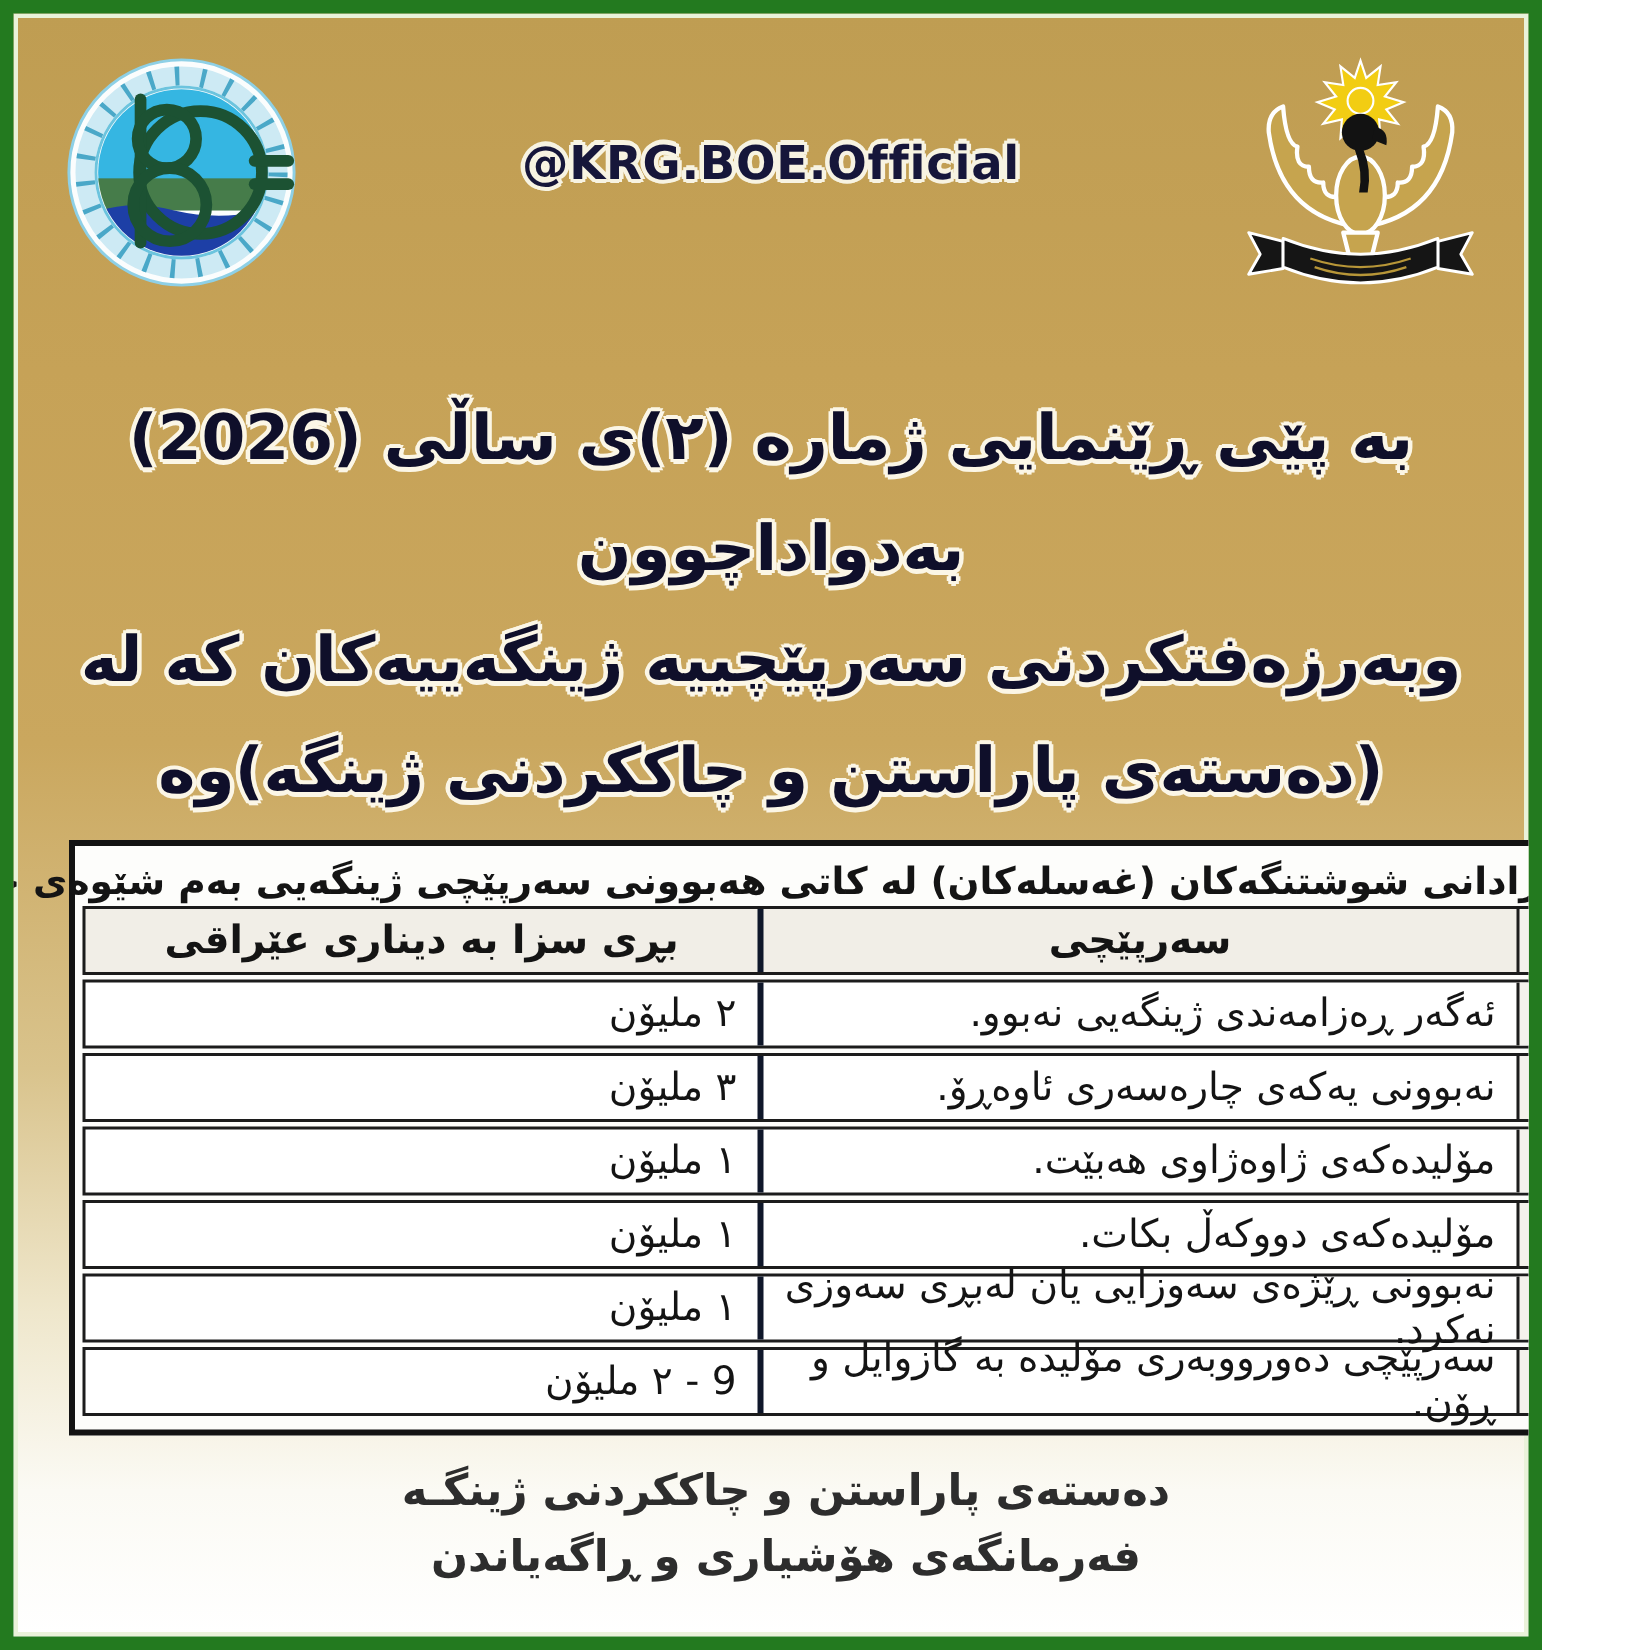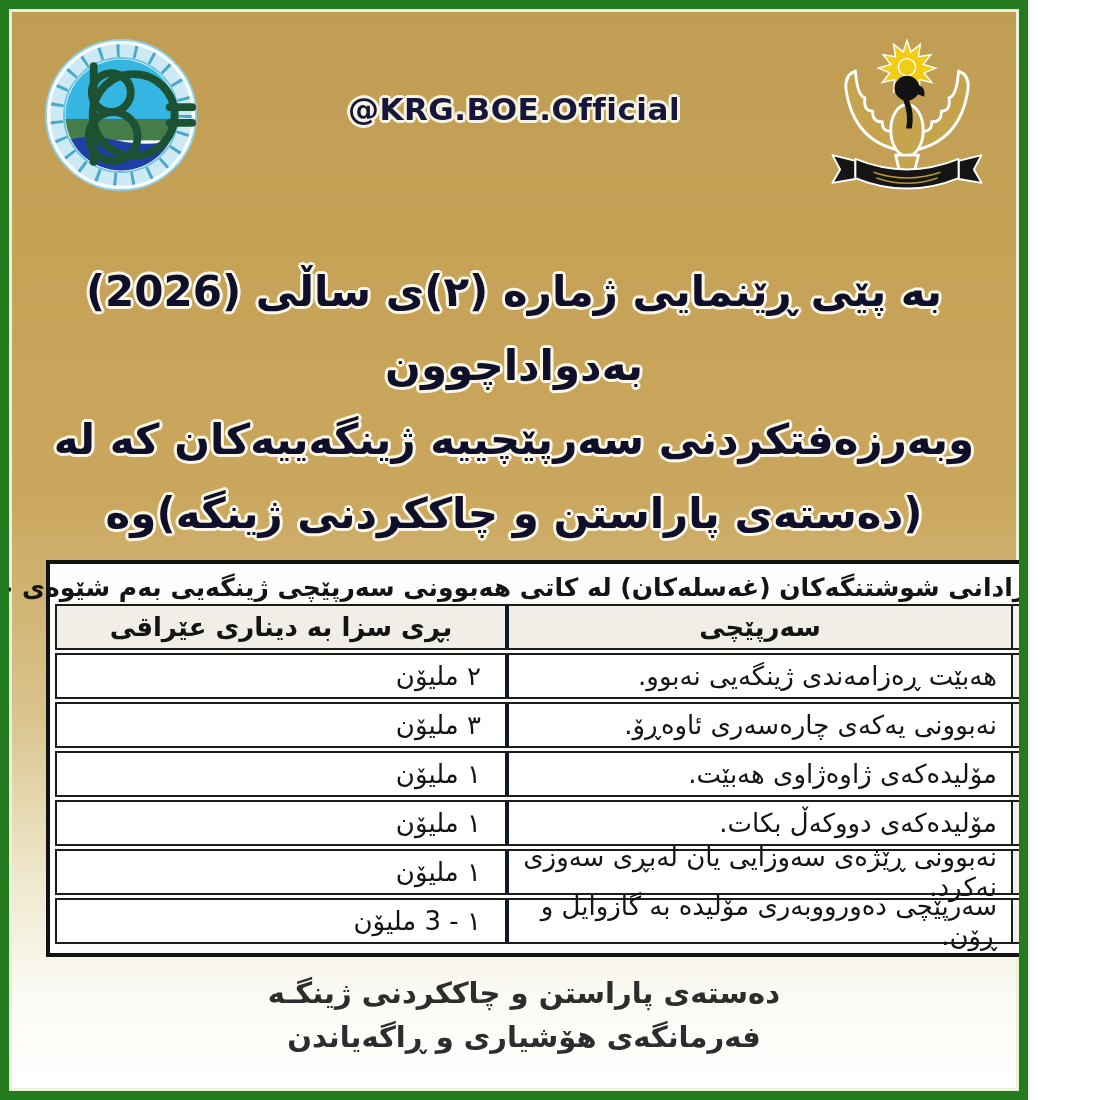--- a/index.html
+++ b/index.html
@@ -38,21 +38,21 @@
     box-sizing:border-box;white-space:nowrap;
   }
   .tbl-row{
     display:flex;direction:rtl;align-items:stretch;border:2px solid #1c1c1c;
     height:46px;margin:0 0 3px 0;background:#fff;box-sizing:border-box;
   }
   .tbl-row.header{background:#f1eee7;font-weight:bold;}
   .cell{display:flex;align-items:center;box-sizing:border-box;font-size:26px;}
   .cell-no{flex:0 0 50px;justify-content:center;border-left:2px solid #1c1c1c;background:#f4f2ec;font-size:24px;}
   .cell-violation{flex:0 0 506px;border-left:4px solid #0f172a;padding:0 14px;justify-content:flex-start;}
-  .cell-fine{flex:1 1 auto;padding:0 24px;justify-content:flex-start;}
+  .cell-fine{flex:1 1 auto;padding:0 14px;justify-content:flex-start;}
   .tbl-row.header .cell{justify-content:center;font-size:26px;}
   
   .footer{
     position:absolute;left:0;right:0;bottom:32px;text-align:center;direction:rtl;
     font-size:29px;font-weight:bold;color:#2d2d2d;line-height:44px;margin-left:20px;
   }
 </style>
 </head>
 <body>
 
@@ -130,21 +130,21 @@
     <div class="tbl-caption">سزادانی شوشتنگەکان (غەسلەکان) لە کاتی هەبوونی سەرپێچی ژینگەیی بەم شێوەی خوارەوە دەبێت:</div>
 
     <div class="tbl-row header">
       <div class="cell cell-no">ژ</div>
       <div class="cell cell-violation">سەرپێچی</div>
       <div class="cell cell-fine">بڕی سزا بە دیناری عێراقی</div>
     </div>
 
     <div class="tbl-row">
       <div class="cell cell-no">١</div>
-      <div class="cell cell-violation">هەبێت ڕەزامەندی ژینگەیی نەبوو.</div>
+      <div class="cell cell-violation">ئەگەر ڕەزامەندی ژینگەیی نەبوو.</div>
       <div class="cell cell-fine">٢ ملیۆن</div>
     </div>
 
     <div class="tbl-row">
       <div class="cell cell-no">٢</div>
       <div class="cell cell-violation">نەبوونی یەکەی چارەسەری ئاوەڕۆ.</div>
       <div class="cell cell-fine">٣ ملیۆن</div>
     </div>
 
     <div class="tbl-row">
@@ -161,21 +161,21 @@
 
     <div class="tbl-row">
       <div class="cell cell-no">٥</div>
       <div class="cell cell-violation">نەبوونی ڕێژەی سەوزایی یان لەبڕی سەوزی نەکرد.</div>
       <div class="cell cell-fine">١ ملیۆن</div>
     </div>
 
     <div class="tbl-row">
       <div class="cell cell-no">٦</div>
       <div class="cell cell-violation">سەرپێچی دەورووبەری مۆلیدە بە گازوایل و ڕۆن.</div>
-      <div class="cell cell-fine">١ - 3 ملیۆن</div>
+      <div class="cell cell-fine">9 - ٢ ملیۆن</div>
     </div>
   </div>
 
   <div class="footer">
     <div>دەستەی پاراستن و چاککردنی ژینگـە</div>
     <div>فەرمانگەی هۆشیاری و ڕاگەیاندن</div>
   </div>
 
 </div>
 

